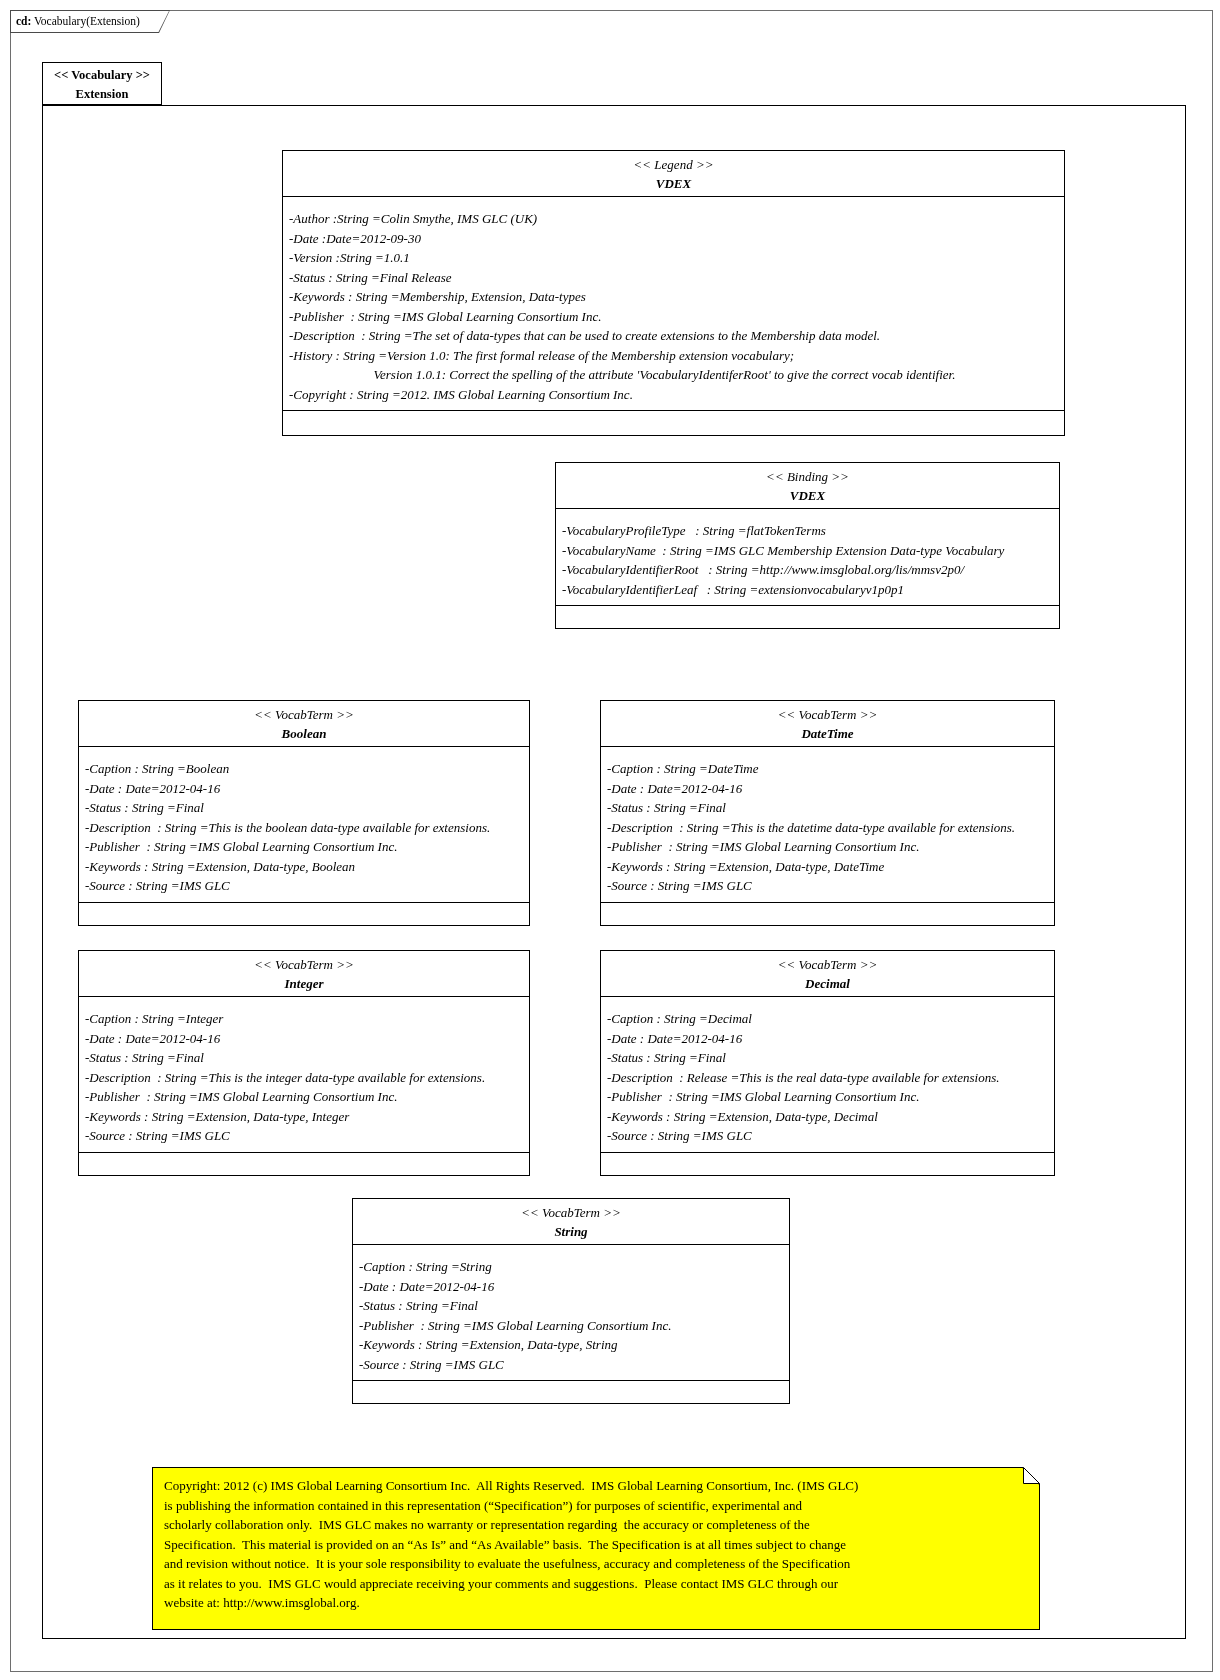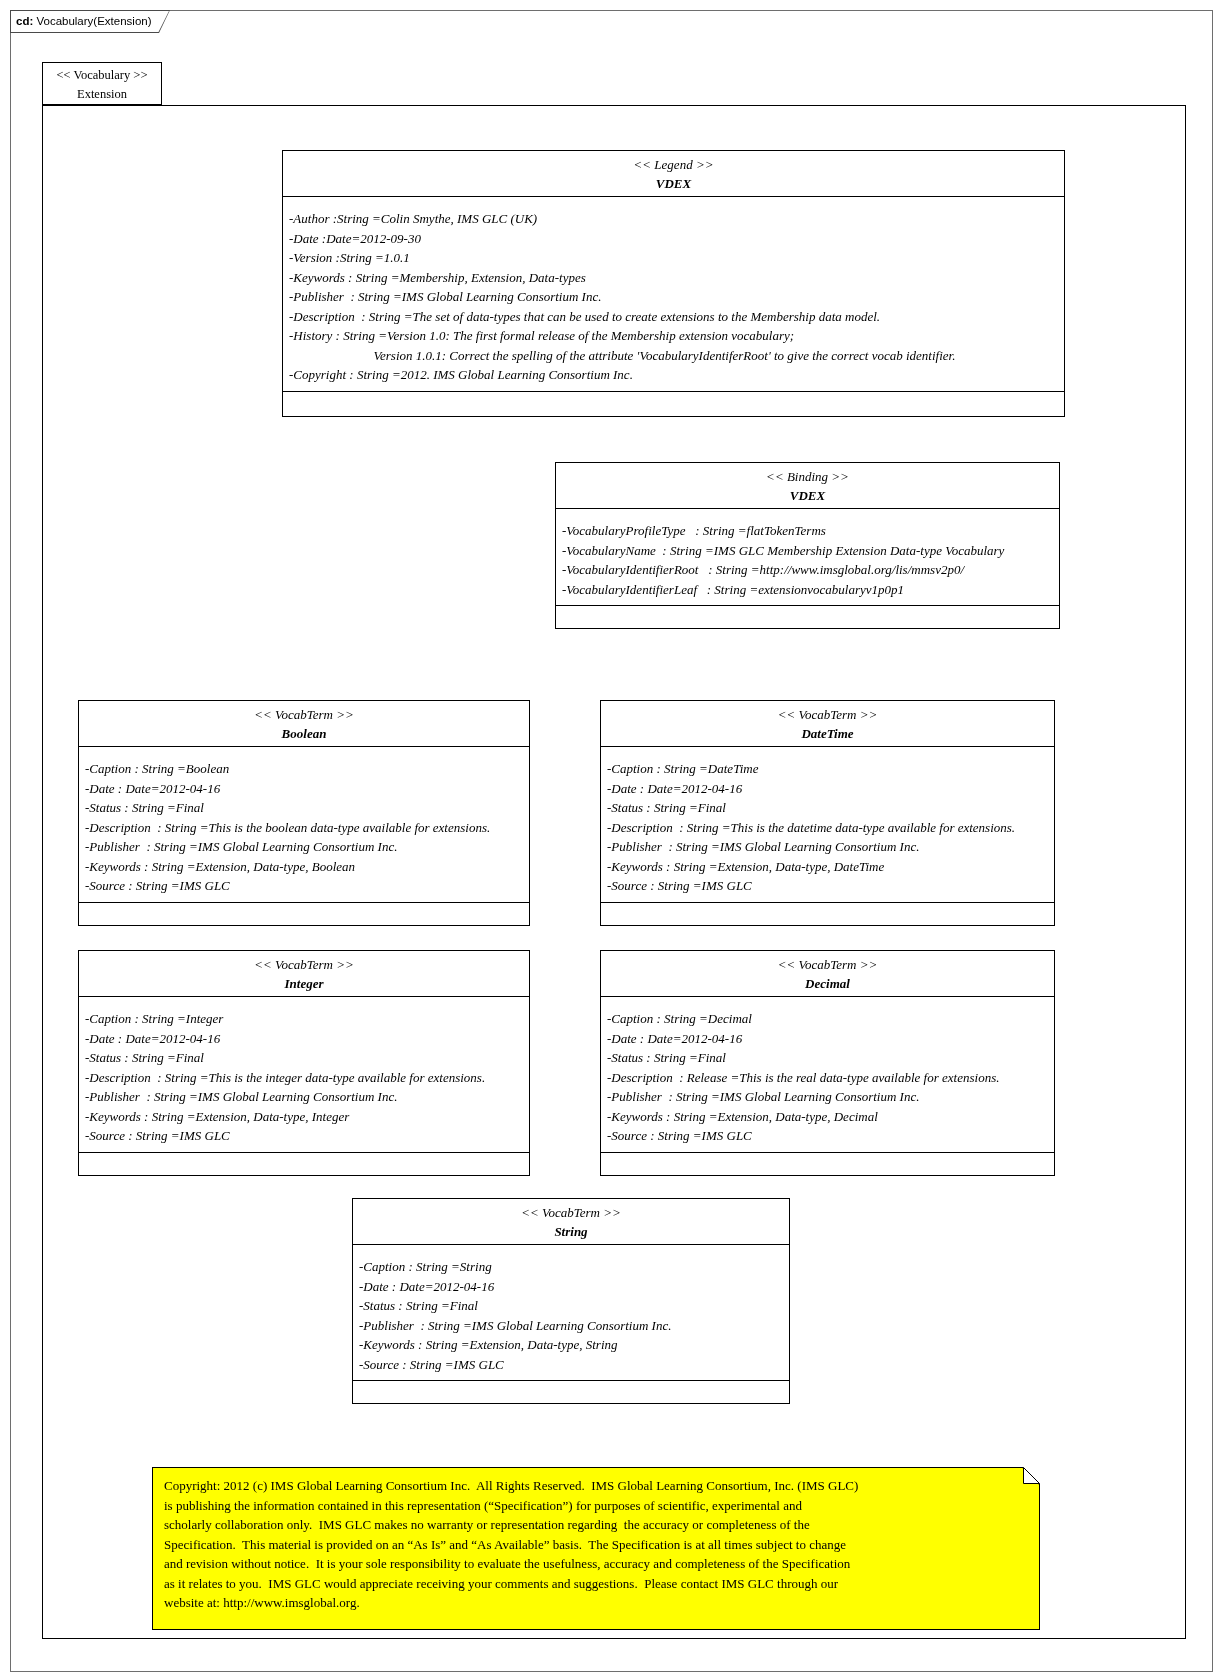--- a/index.html
+++ b/index.html
@@ -11,28 +11,28 @@
   
   .page-border { position:absolute; left:10px; top:10px; width:1201px; height:1660px; border:1px solid #6e6e6e; }
 
   
   .diagram-tab { position:absolute; left:10px; top:10px; width:160px; height:23px; }
   .tab-outer { position:absolute; left:0; top:0; width:160px; height:23px; background:#4a4a4a;
                clip-path:polygon(0 0,100% 0,calc(100% - 11px) 100%,0 100%); }
   .tab-inner { position:absolute; left:1px; top:1px; width:158px; height:21px; background:#ffffff;
                clip-path:polygon(0 0,100% 0,calc(100% - 10.5px) 100%,0 100%); }
   .tab-text { position:absolute; left:6px; top:0; line-height:22px;
-              font-family:Liberation Sans, sans-serif; font-size:11.5px; white-space:pre; }
+              font-family:Liberation Serif, serif; font-size:11.5px; white-space:pre; }
   .tab-text .bold { font-weight:bold; }
 
   
   .frame-header { position:absolute; left:42px; top:62px; width:120px; height:43px;
                   border:1px solid #000; background:#fff; text-align:center; font-size:12.5px; z-index:2; }
   .frame-header div { line-height:19px; }
-  .frame-header { padding-top:3px; box-sizing:border-box; }
+  .frame-header { padding-top:3px; box-sizing:border-box;font-weight:bold; }
   .frame-body { position:absolute; left:42px; top:105px; width:1142px; height:1532px;
                 border:1px solid #000; background:#fff; z-index:1; }
 
   
   .uml-box { position:absolute; border:1px solid #000; background:#fff; font-size:13px; z-index:3;font-style:italic; }
   .box-header { text-align:center; padding:4px 2px 3px; }
   .stereotype { line-height:19px; }
   .box-name { font-weight:bold; line-height:19px; }
   .box-attrs { border-top:1px solid #000; padding:12px 6px 6px; overflow:hidden; }
   .attr-line { line-height:19.5px; white-space:pre; }
@@ -80,20 +80,21 @@
   <div class="uml-box pos-legend">
     <div class="box-header">
       <div class="stereotype">&lt;&lt; Legend &gt;&gt;</div>
       <div class="box-name">VDEX</div>
     </div>
     <div class="box-attrs">
 
     <div class="attr-line">-Author :String =Colin Smythe, IMS GLC (UK)</div>
         <div class="attr-line">-Date :Date=2012-09-30</div>
         <div class="attr-line">-Version :String =1.0.1</div>
+        <div class="attr-line">-Status : String =Final Release</div>
         <div class="attr-line">-Keywords : String =Membership, Extension, Data-types</div>
         <div class="attr-line">-Publisher  : String =IMS Global Learning Consortium Inc.</div>
         <div class="attr-line">-Description  : String =The set of data-types that can be used to create extensions to the Membership data model.</div>
         <div class="attr-line">-History : String =Version 1.0: The first formal release of the Membership extension vocabulary;</div>
         <div class="attr-line">                          Version 1.0.1: Correct the spelling of the attribute 'VocabularyIdentiferRoot' to give the correct vocab identifier.</div>
         <div class="attr-line">-Copyright : String =2012. IMS Global Learning Consortium Inc.</div>
       </div>
     <div class="box-footer"></div>
   </div>
 

